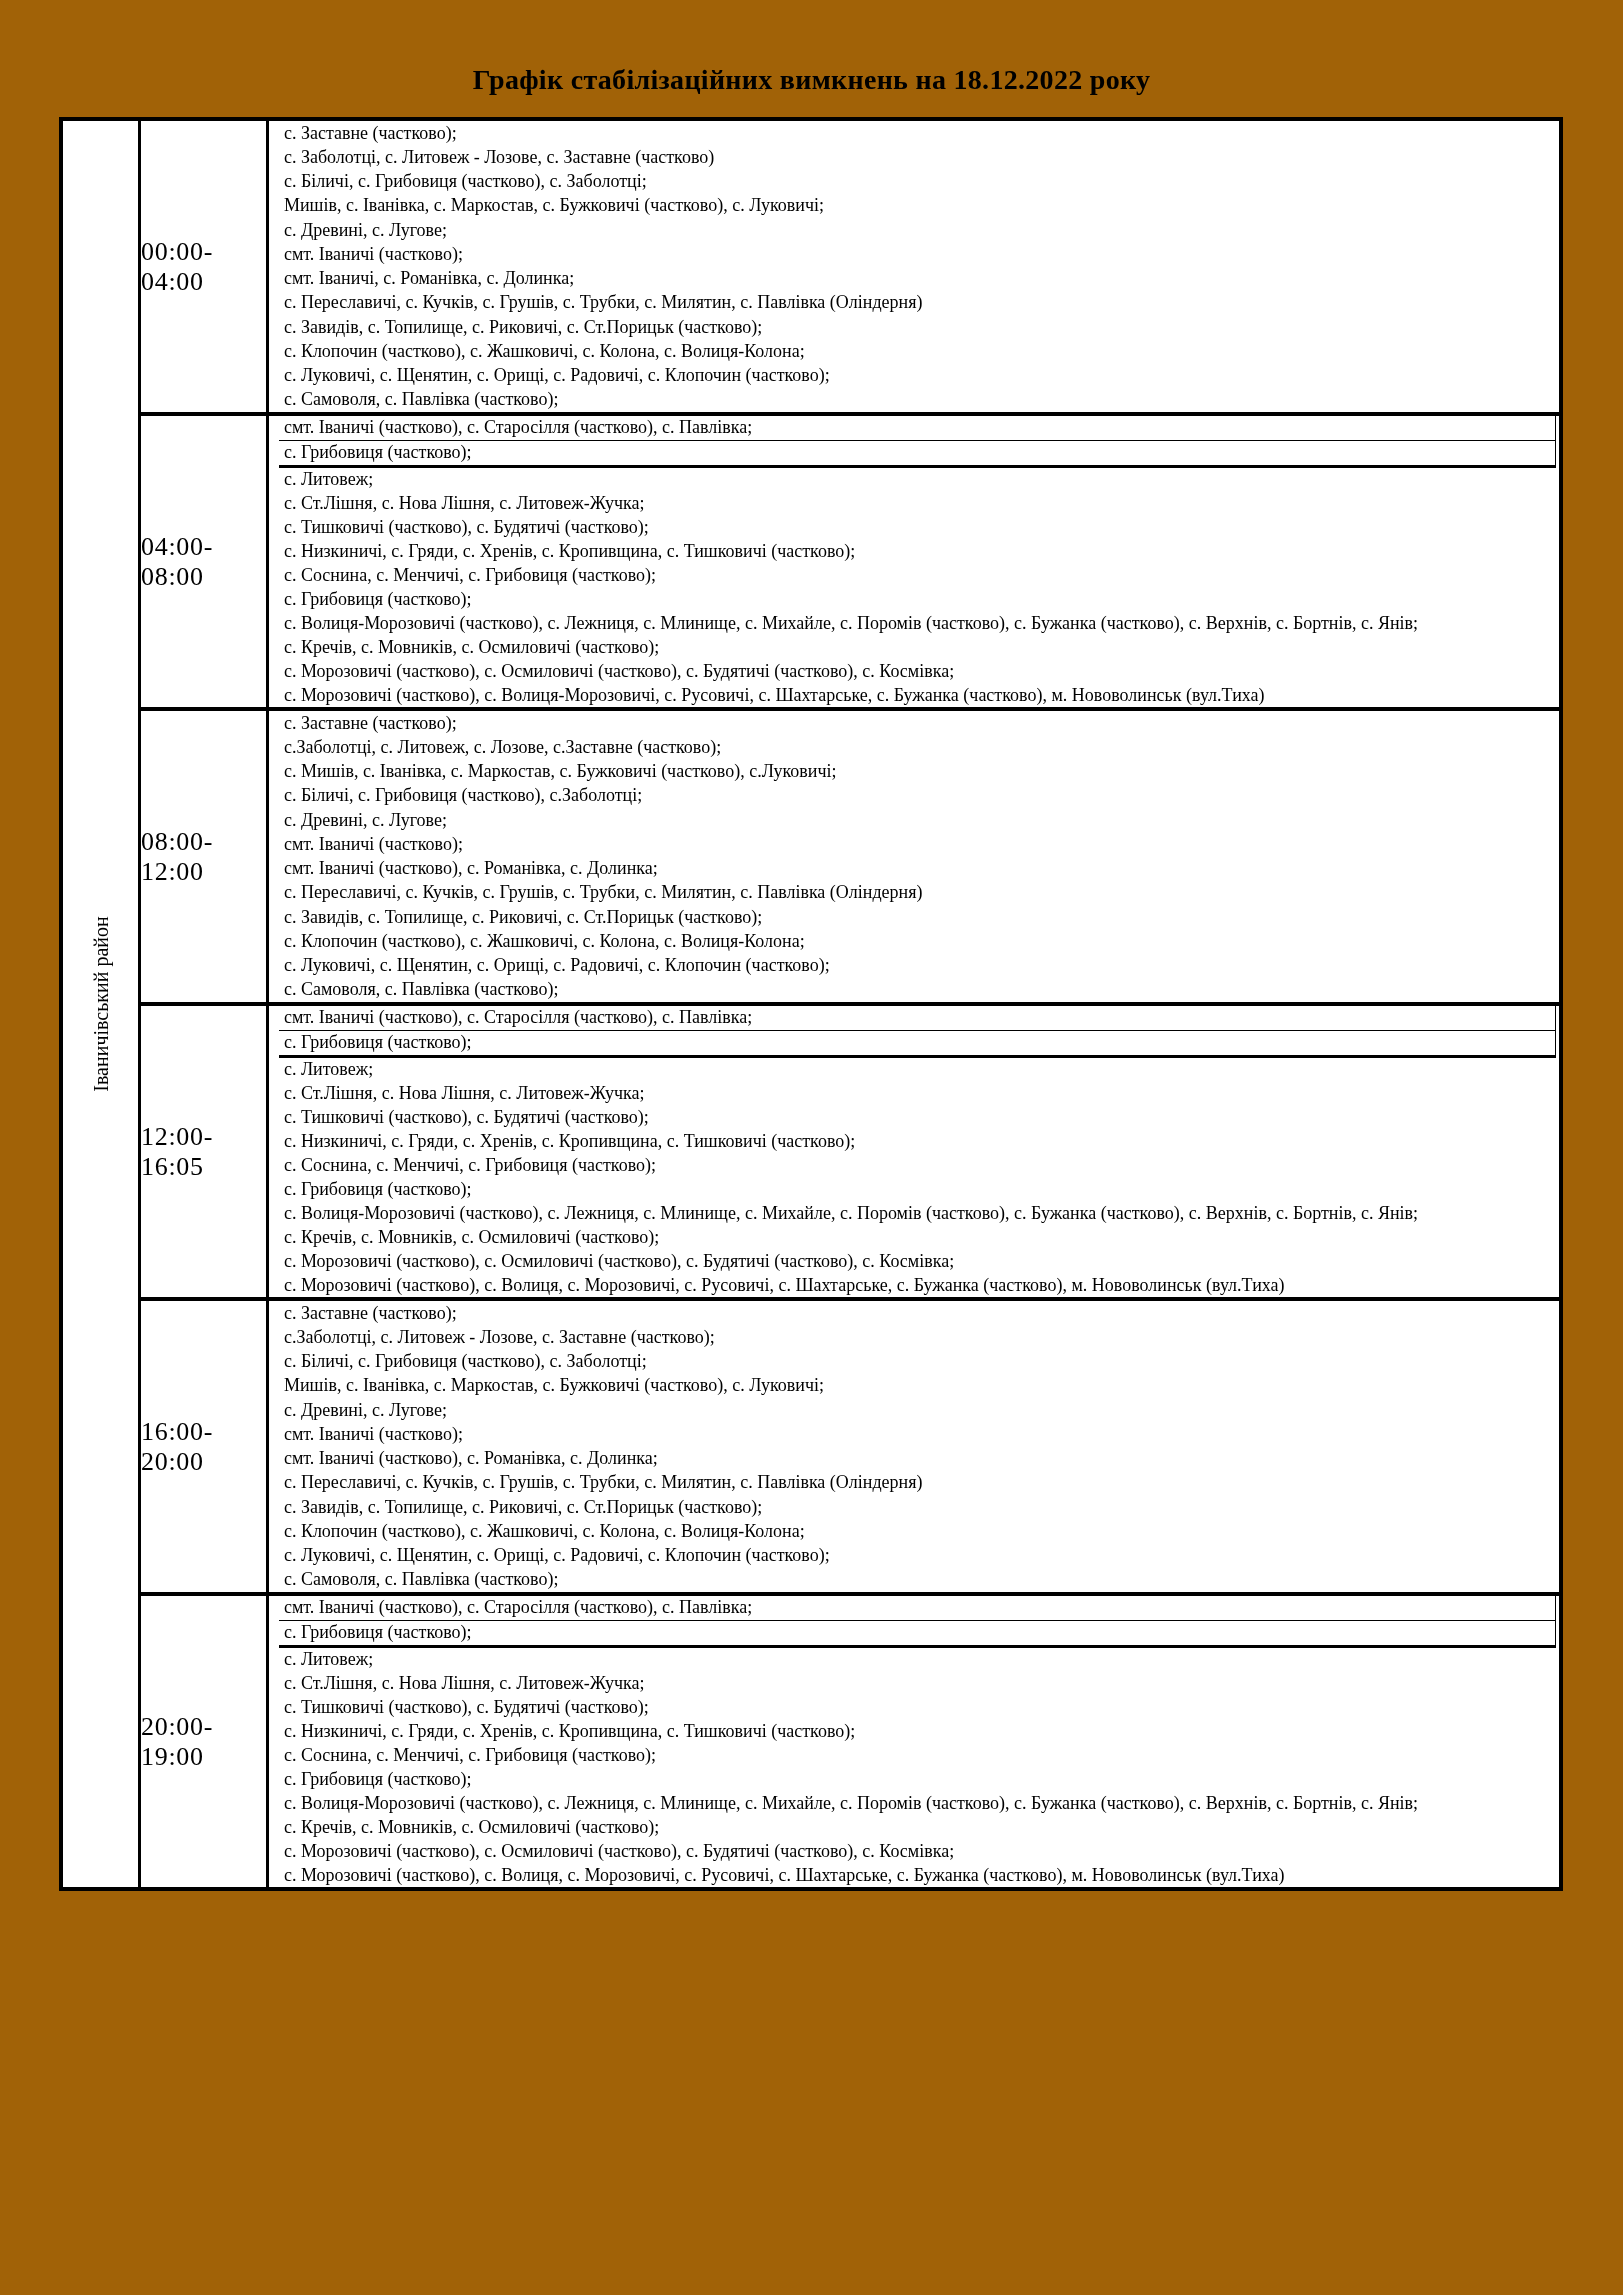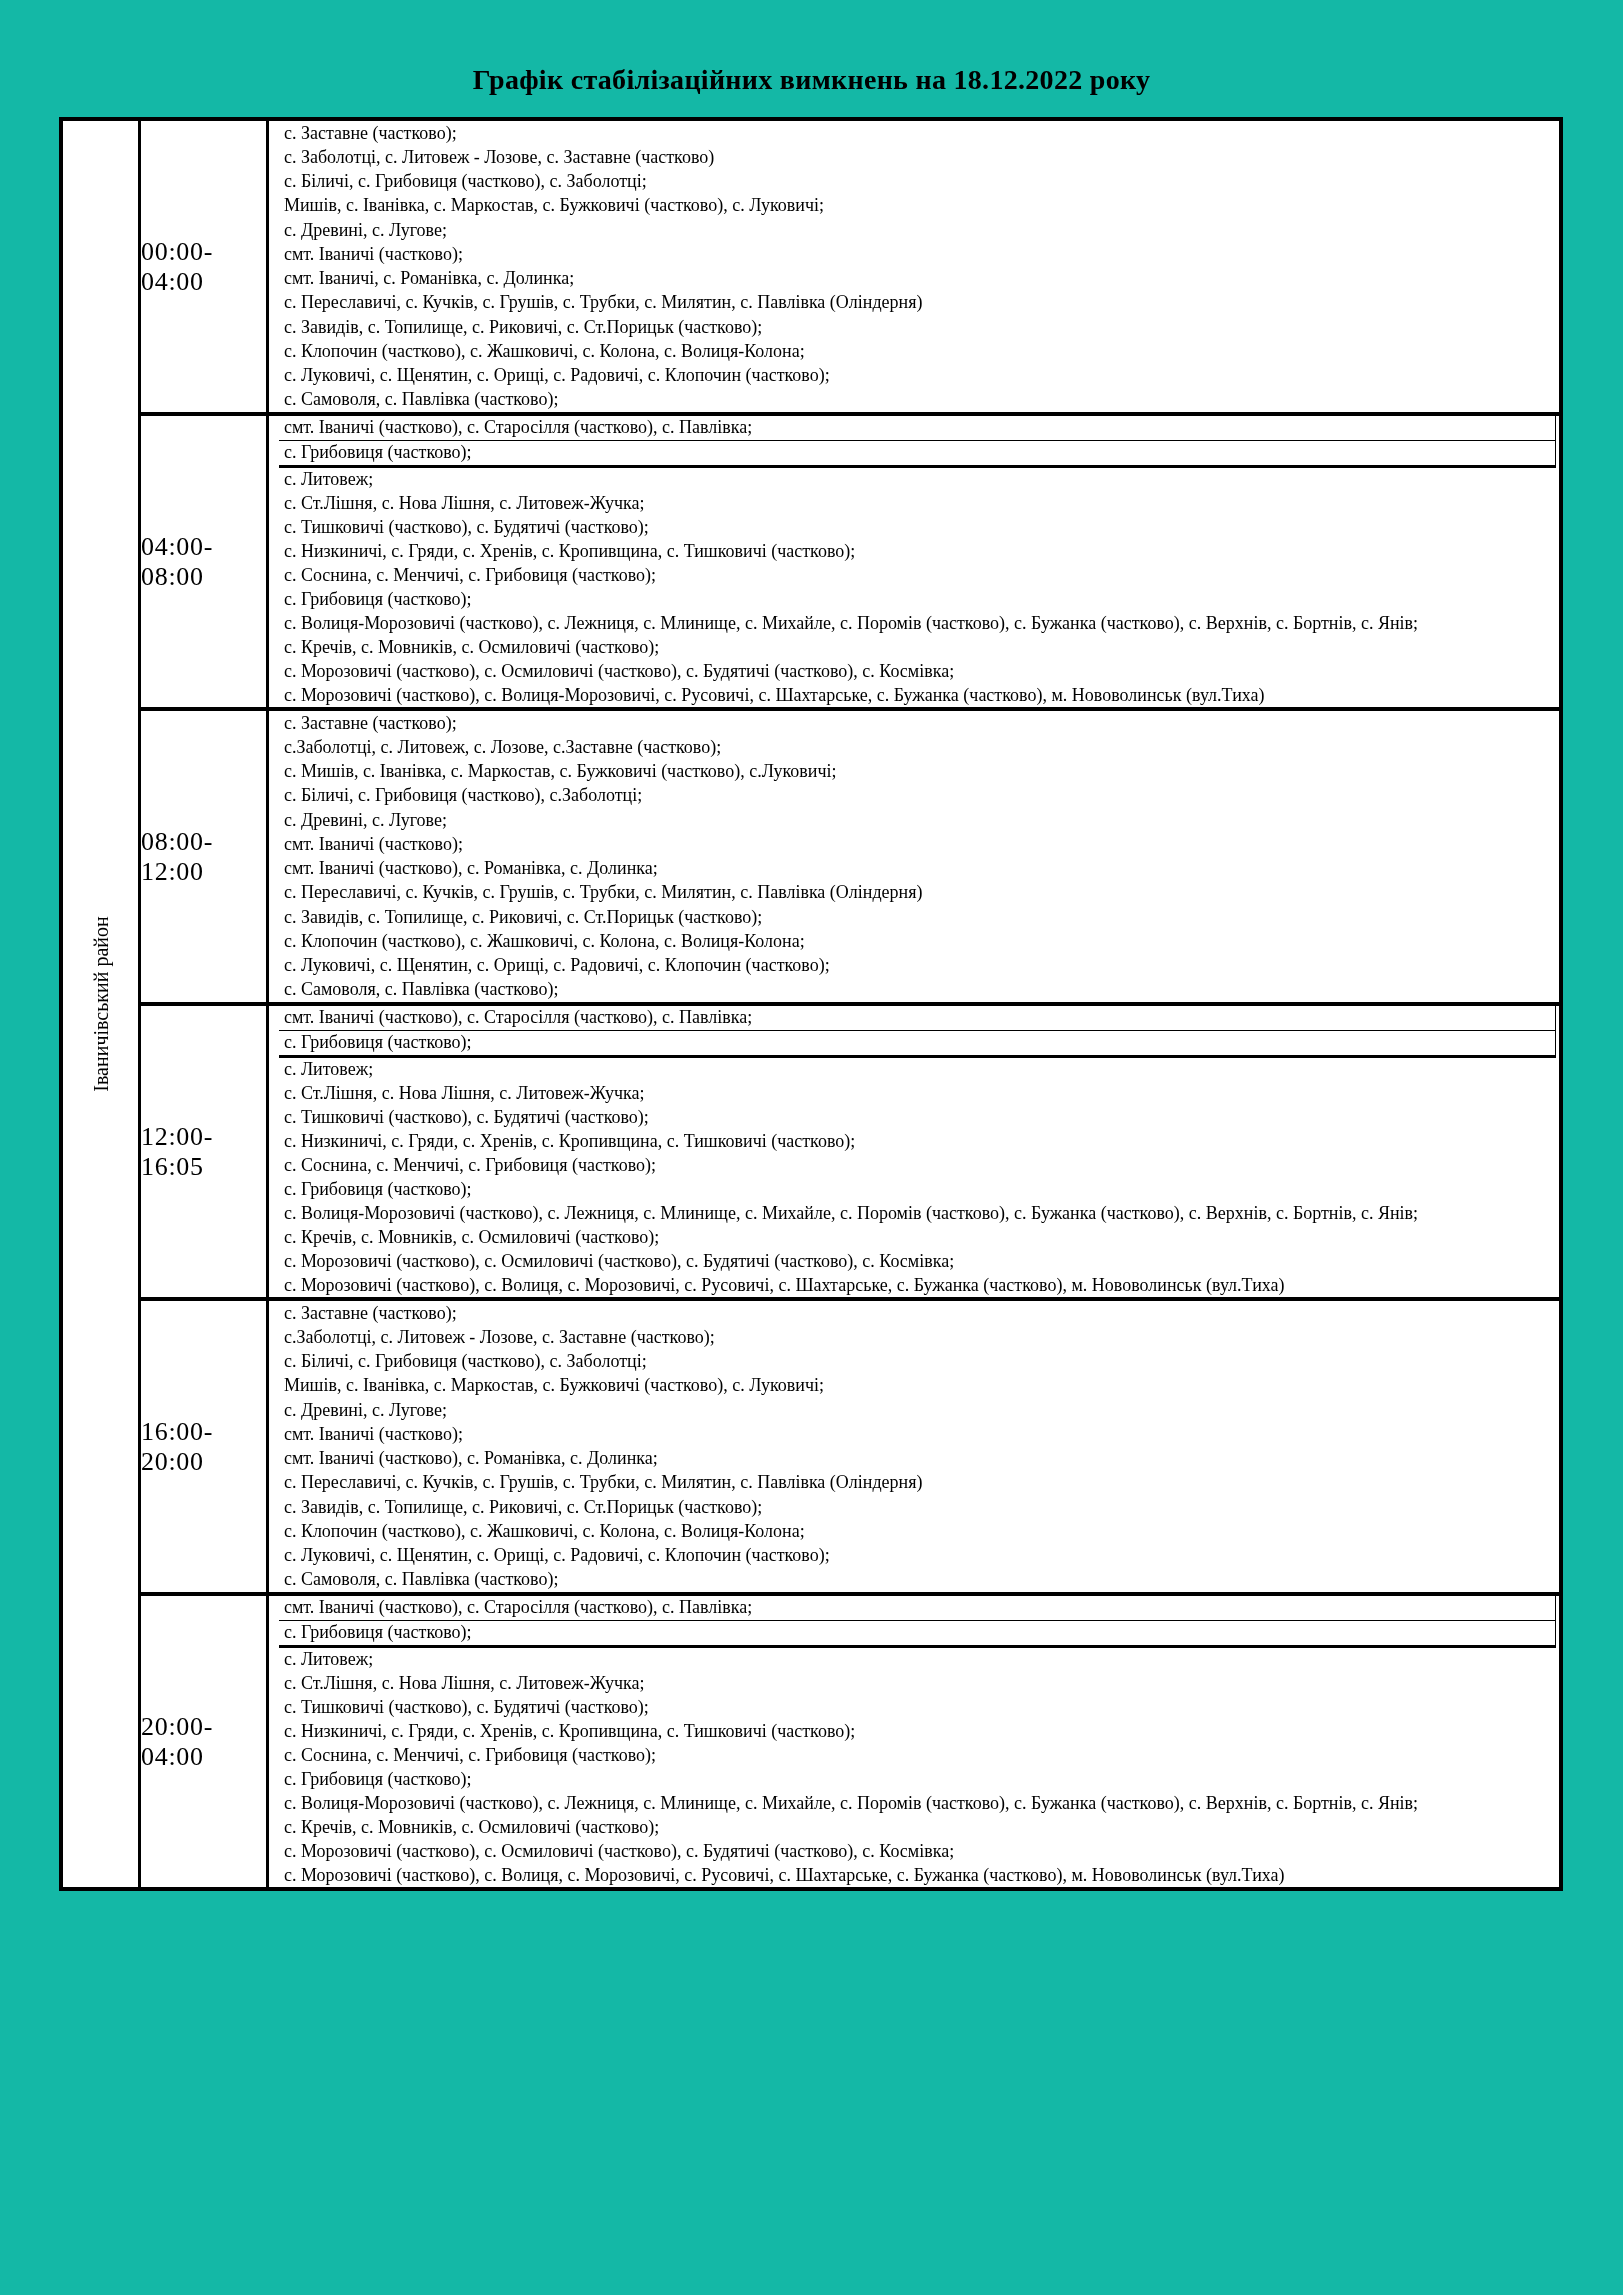--- a/index.html
+++ b/index.html
@@ -1,20 +1,20 @@
 <!DOCTYPE html>
 <html style="font-size:11px"><head>
 <meta charset="utf-8">
 <style>
   html, body { margin: 0; padding: 0; background: #ffffff; }
   .page {
     position: relative;
     width: 1623px;
     height: 2295px;
-    background: #14b8a6;
+    background: #a16207;
     color: #000000;
     font-family: "Liberation Serif", serif;
     overflow: hidden;
   }
   .title {
     position: absolute;
     top: 64px;
     left: 0;
     width: 100%;
     text-align: center;
@@ -194,21 +194,21 @@
             <div class="row">смт. Іваничі (частково), с. Романівка, с. Долинка;</div>
             <div class="row">с. Переславичі, с. Кучків, с. Грушів, с. Трубки, с. Милятин, с. Павлівка (Оліндерня)</div>
             <div class="row">с. Завидів, с. Топилище, с. Риковичі, с. Ст.Порицьк (частково);</div>
             <div class="row">с. Клопочин (частково), с. Жашковичі, с. Колона, с. Волиця-Колона;</div>
             <div class="row">с. Луковичі, с. Щенятин, с. Орищі, с. Радовичі, с. Клопочин (частково);</div>
             <div class="row">с. Самоволя, с. Павлівка (частково);</div>
           </div>
   </div>
 
   <div class="block">
-    <div class="time-cell">20:00-04:00</div>
+    <div class="time-cell">20:00-19:00</div>
     <div class="rows">
             <div class="row boxed">смт. Іваничі (частково), с. Старосілля (частково), с. Павлівка;</div>
             <div class="row boxed">с. Грибовиця (частково);</div>
             <div class="row">с. Литовеж;</div>
             <div class="row">с. Ст.Лішня, с. Нова Лішня, с. Литовеж-Жучка;</div>
             <div class="row">с. Тишковичі (частково), с. Будятичі (частково);</div>
             <div class="row">с. Низкиничі, с. Гряди, с. Хренів, с. Кропивщина, с. Тишковичі (частково);</div>
             <div class="row">с. Соснина, с. Менчичі, с. Грибовиця (частково);</div>
             <div class="row">с. Грибовиця (частково);</div>
             <div class="row">с. Волиця-Морозовичі (частково), с. Лежниця, с. Млинище, с. Михайле, с. Поромів (частково), с. Бужанка (частково), с. Верхнів, с. Бортнів, с. Янів;</div>

